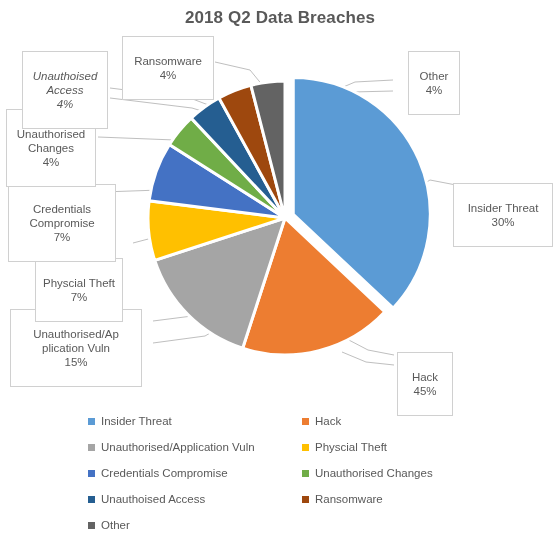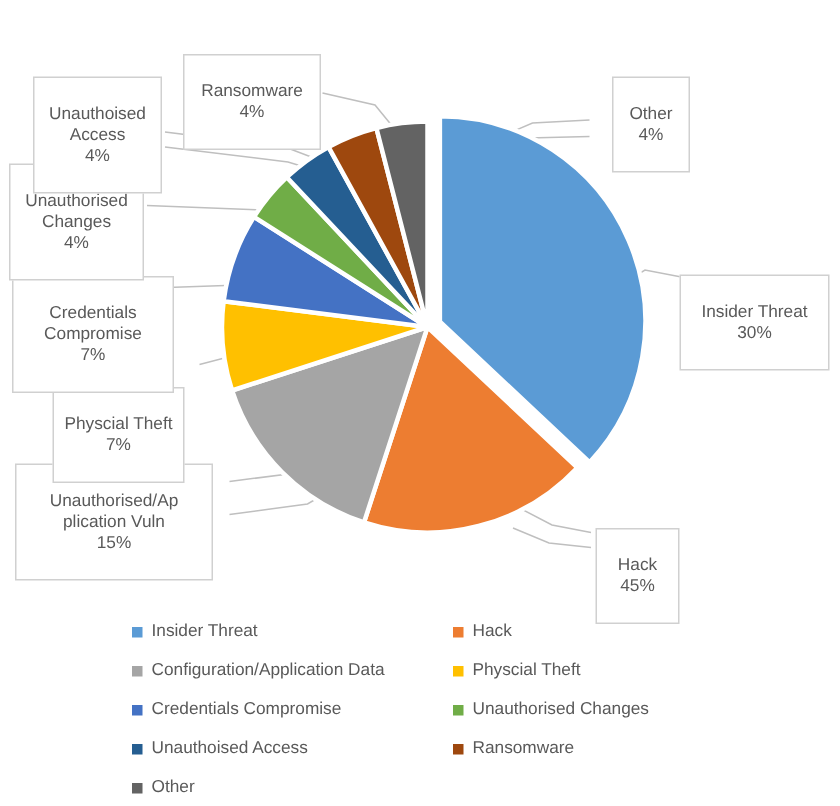--- a/index.html
+++ b/index.html
@@ -78,20 +78,21 @@
     flex: 0 0 auto;
   }
   .legend-label { white-space: nowrap; }
   .legend-item.empty { visibility: hidden; }
 </style>
 </head>
 <body>
 
 <div id="chart-root">
 
+  <div id="chart-title">2018 Q2 Data Breaches</div>
 
   <svg class="plot" viewBox="0 0 560 537">
     <g id="leader-lines" stroke="#bfbfbf" stroke-width="1" fill="none">
 
       <path d="M393,80 L355,82 L320,97"></path>
       <path d="M393,91 L352,92 L310,100"></path>
 
       <path d="M456,185 L430,180 L404,196"></path>
 
       <path d="M394,355 L368,350 L345,338"></path>
@@ -151,21 +152,21 @@
 Compromise</span>
     <span class="pct">7%</span>
   </div>
 
   <div class="callout" style="left:6px; top:109px; width:90px;">
     <span>Unauthorised
 Changes</span>
     <span class="pct">4%</span>
   </div>
 
-  <div class="callout" style="left:22px; top:51px; width:86px;">
+  <div class="callout" style="left:22px; top:51px; width:86px;font-style:italic;">
     <span>Unauthoised
 Access</span>
     <span class="pct">4%</span>
   </div>
 
   <div class="callout" style="left:122px; top:36px; width:92px;">
     <span>Ransomware</span>
     <span class="pct">4%</span>
   </div>
 
@@ -181,21 +182,21 @@
           <span class="legend-label">Insider Threat</span>
         </div>
         <div class="legend-item second">
           <span class="legend-swatch" style="background: rgb(237, 125, 49);"></span>
           <span class="legend-label">Hack</span>
         </div>
       </div>
       <div class="legend-row">
         <div class="legend-item">
           <span class="legend-swatch" style="background: rgb(165, 165, 165);"></span>
-          <span class="legend-label">Configuration/Application Data</span>
+          <span class="legend-label">Unauthorised/Application Vuln</span>
         </div>
         <div class="legend-item second">
           <span class="legend-swatch" style="background: rgb(255, 192, 0);"></span>
           <span class="legend-label">Physcial Theft</span>
         </div>
       </div>
       <div class="legend-row">
         <div class="legend-item">
           <span class="legend-swatch" style="background: rgb(68, 114, 196);"></span>
           <span class="legend-label">Credentials Compromise</span>

